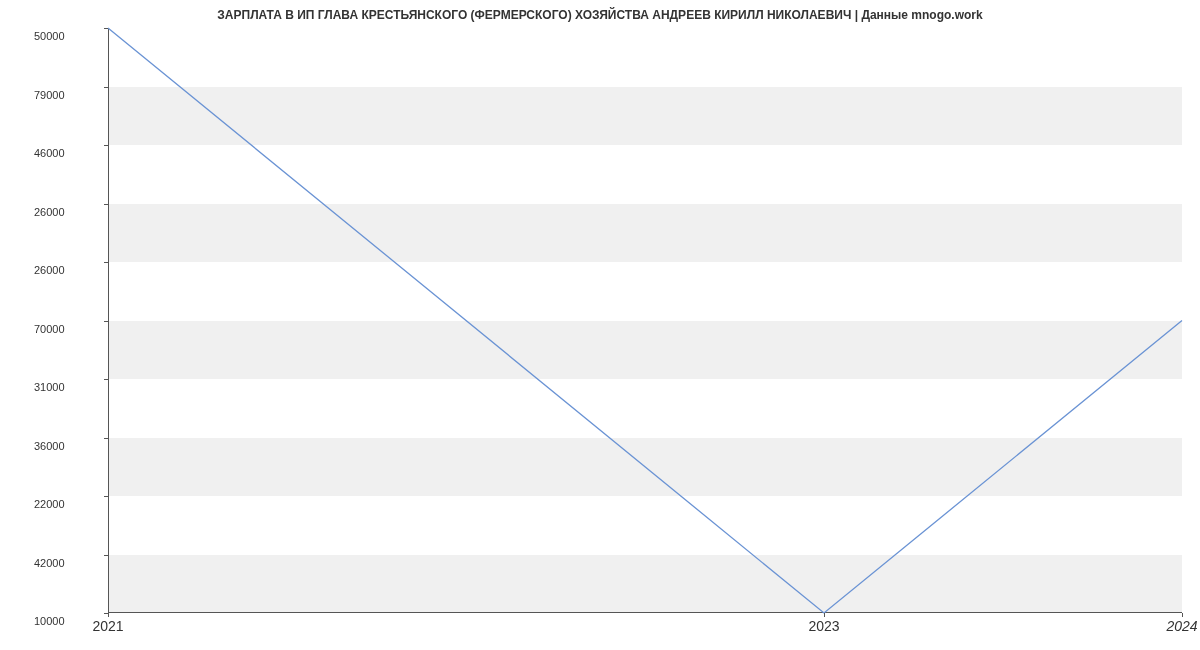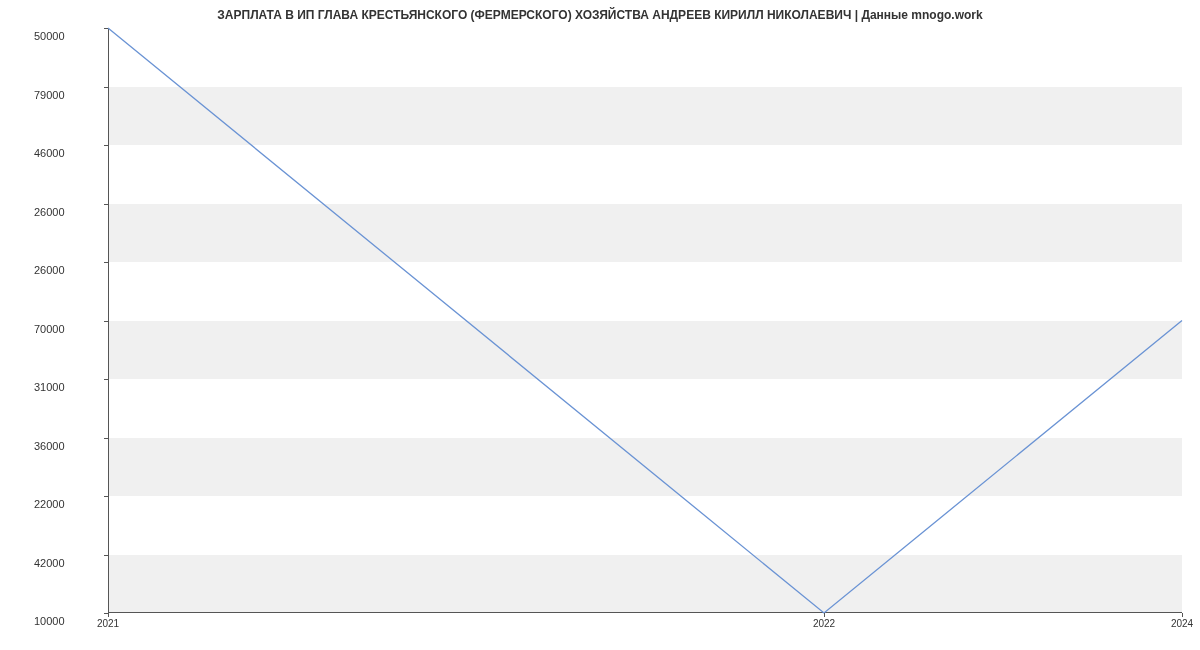--- a/index.html
+++ b/index.html
@@ -58,21 +58,21 @@
   .ytick-mark {
     position: absolute;
     left: 104px;
     width: 4px;
     height: 1px;
     background: #555;
   }
   .xtick-label {
     position: absolute;
     top: 618px;
-    font-size: 10px;
+    font-size: 14px;
     color: #333;
     transform: translateX(-50%);
   }
   .xtick-mark {
     position: absolute;
     top: 613px;
     width: 1px;
     height: 4px;
     background: #555;
   }
@@ -129,17 +129,17 @@
     <div class="ytick-label" style="top: 145px;">46000</div>
     <div class="ytick-mark" style="top: 145px;"></div>
     <div class="ytick-label" style="top: 86.5px;">79000</div>
     <div class="ytick-mark" style="top: 86.5px;"></div>
     <div class="ytick-label" style="top: 28px;">50000</div>
     <div class="ytick-mark" style="top: 28px;"></div>
   </div>
 <div id="xticks">
     <div class="xtick-label" style="left: 108px;">2021</div>
     <div class="xtick-mark" style="left: 108px;"></div>
-    <div class="xtick-label" style="left: 824px;">2022</div>
+    <div class="xtick-label" style="left: 824px;">2023</div>
     <div class="xtick-mark" style="left: 824px;"></div>
-    <div class="xtick-label" style="left: 1182px;">2024</div>
+    <div class="xtick-label" style="left: 1182px; font-style: italic;">2024</div>
     <div class="xtick-mark" style="left: 1182px;"></div>
   </div>
 
 </body></html>

